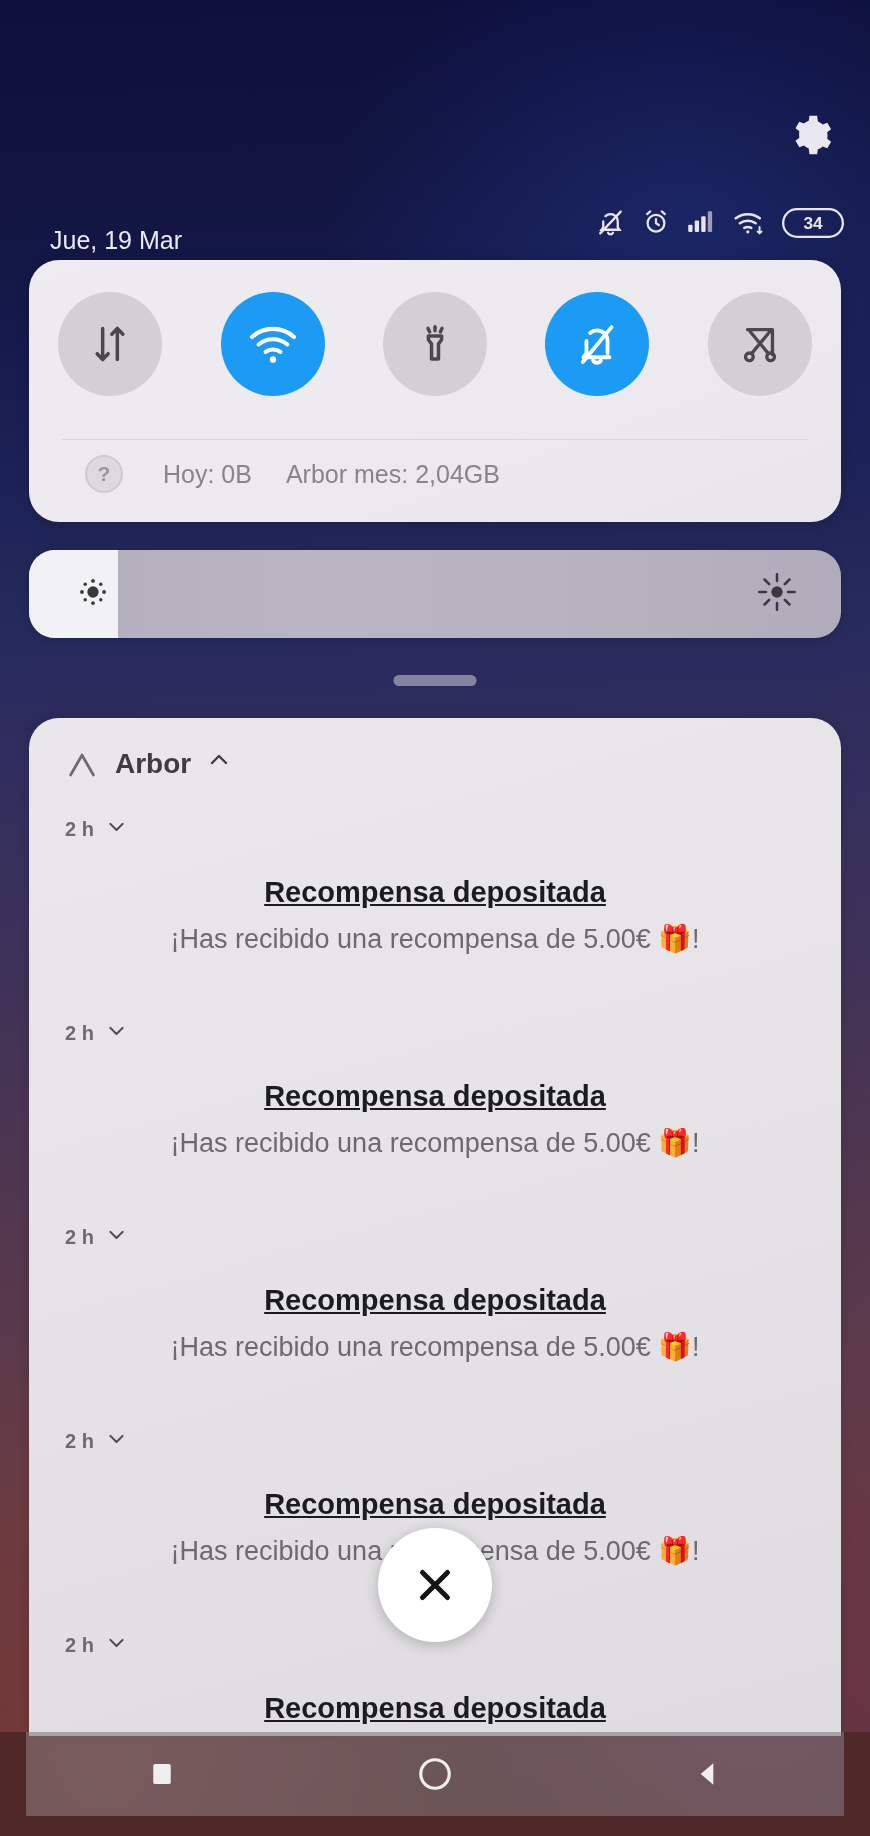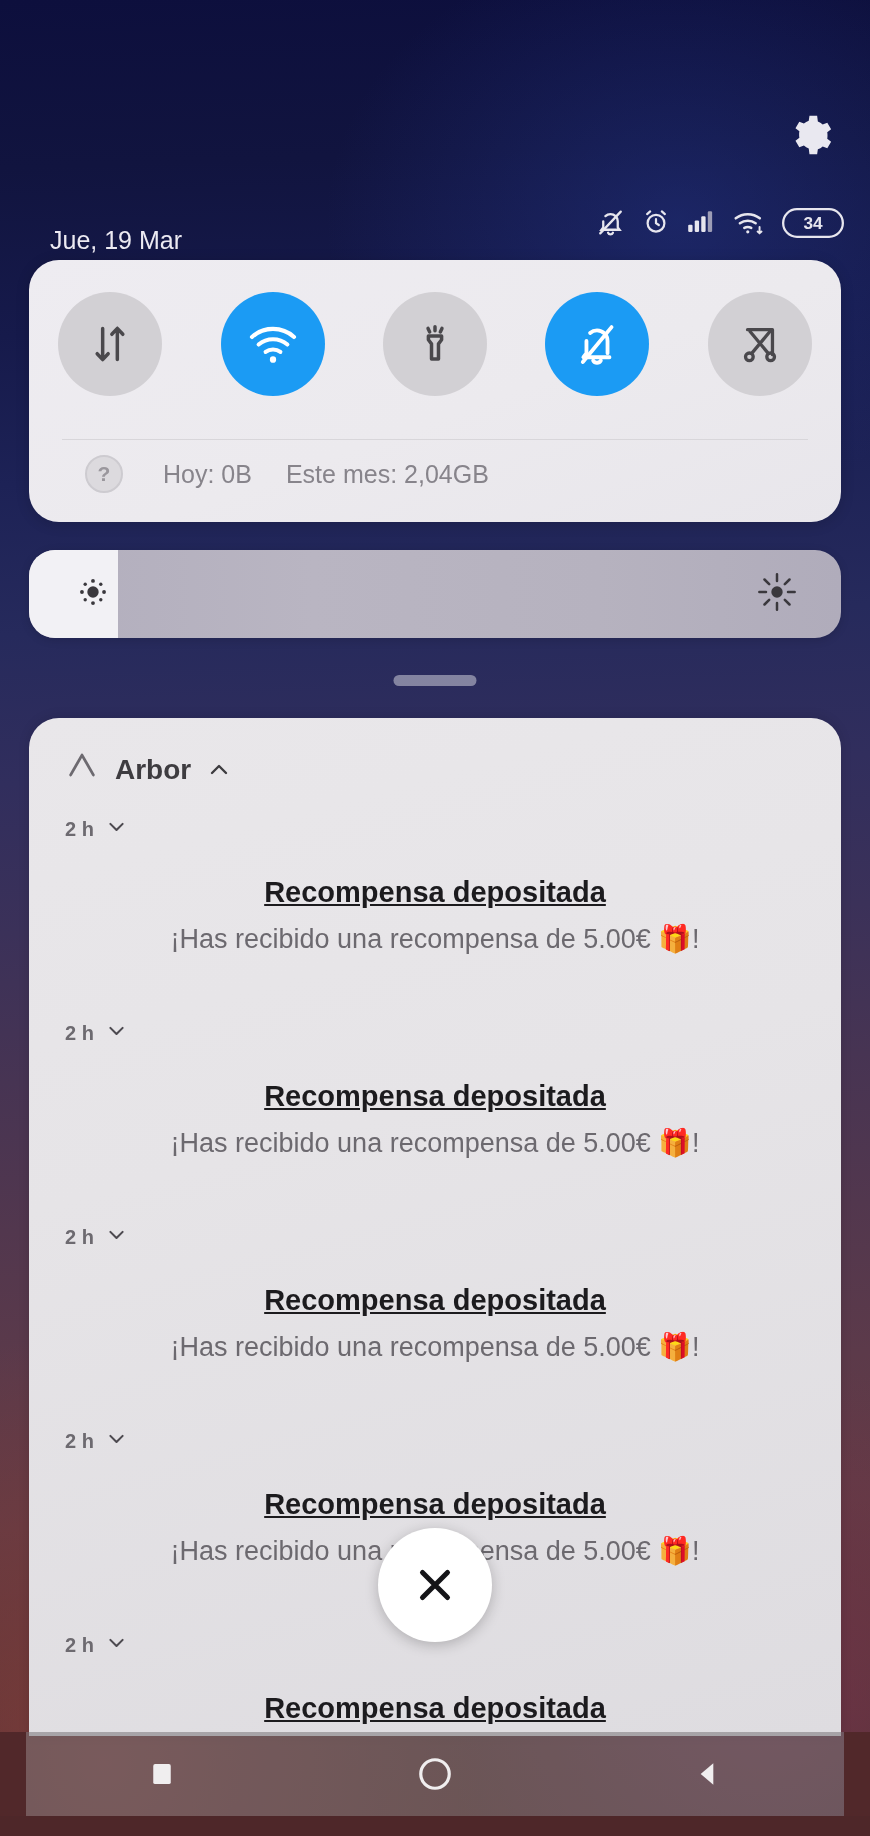--- a/index.html
+++ b/index.html
@@ -99,21 +99,21 @@
   }
   
   #notifcard{
     position:absolute; left:29px; top:718px; width:812px; height:1018px;
     border-radius:30px 30px 0 0; overflow:hidden;
     background:linear-gradient(165deg,#e9e7ea 0%,#e6e4e7 40%,#dedce0 100%);
     box-shadow:0 -1px 12px rgba(0,0,0,.12);
   }
   #approw{
     position:absolute; left:36px; top:30px;
-    display:flex; align-items:flex-end; gap:16px; cursor:pointer;
+    display:flex; align-items:flex-start; gap:16px; cursor:pointer;
   }
   #appname{ font-size:28px; font-weight:700; color:#3e3c40; }
   .notif{ position:absolute; left:36px; width:740px;text-align:center; }
   .ntime{
     display:flex; align-items:center; gap:12px;
     font-size:20px; font-weight:700; color:#6d6a70; cursor:pointer;
   }
   .ntitle{ margin-top:34px; font-size:29px; font-weight:700; color:#1c1b1e;text-decoration:underline; }
   .nbody{ margin-top:14px; font-size:27px; color:#6c696f; white-space:nowrap; }
   
@@ -235,21 +235,21 @@
         <circle cx="17.8" cy="19" r="2.1"></circle>
       </svg>
     </div>
   </div>
 
   <div class="qsdiv"></div>
 
   <div id="usage">
     <div id="qmark">?</div>
     <span id="u1" class="utext">Hoy: 0B</span>
-    <span id="u2" class="utext">Este mes: 2,04GB</span>
+    <span id="u2" class="utext">Arbor mes: 2,04GB</span>
   </div>
 </div>
 
 <div id="bright">
   <div id="brightfill"></div>
   <span id="sunsmall">
     <svg viewBox="0 0 24 24" width="34" height="34" fill="#3a383d">
       <circle cx="12" cy="12" r="4"></circle>
       <circle cx="12" cy="4.2" r="1.35"></circle>
         <circle cx="12" cy="19.8" r="1.35"></circle>

